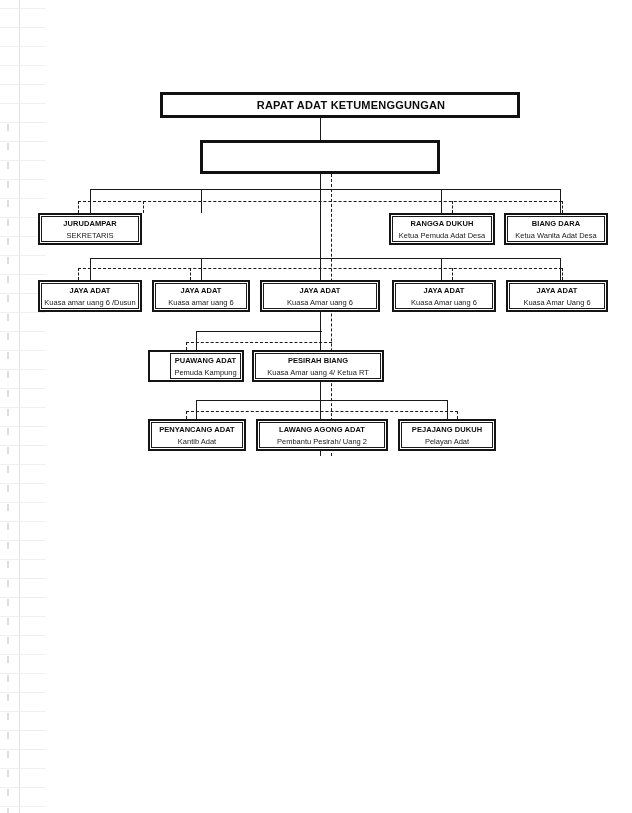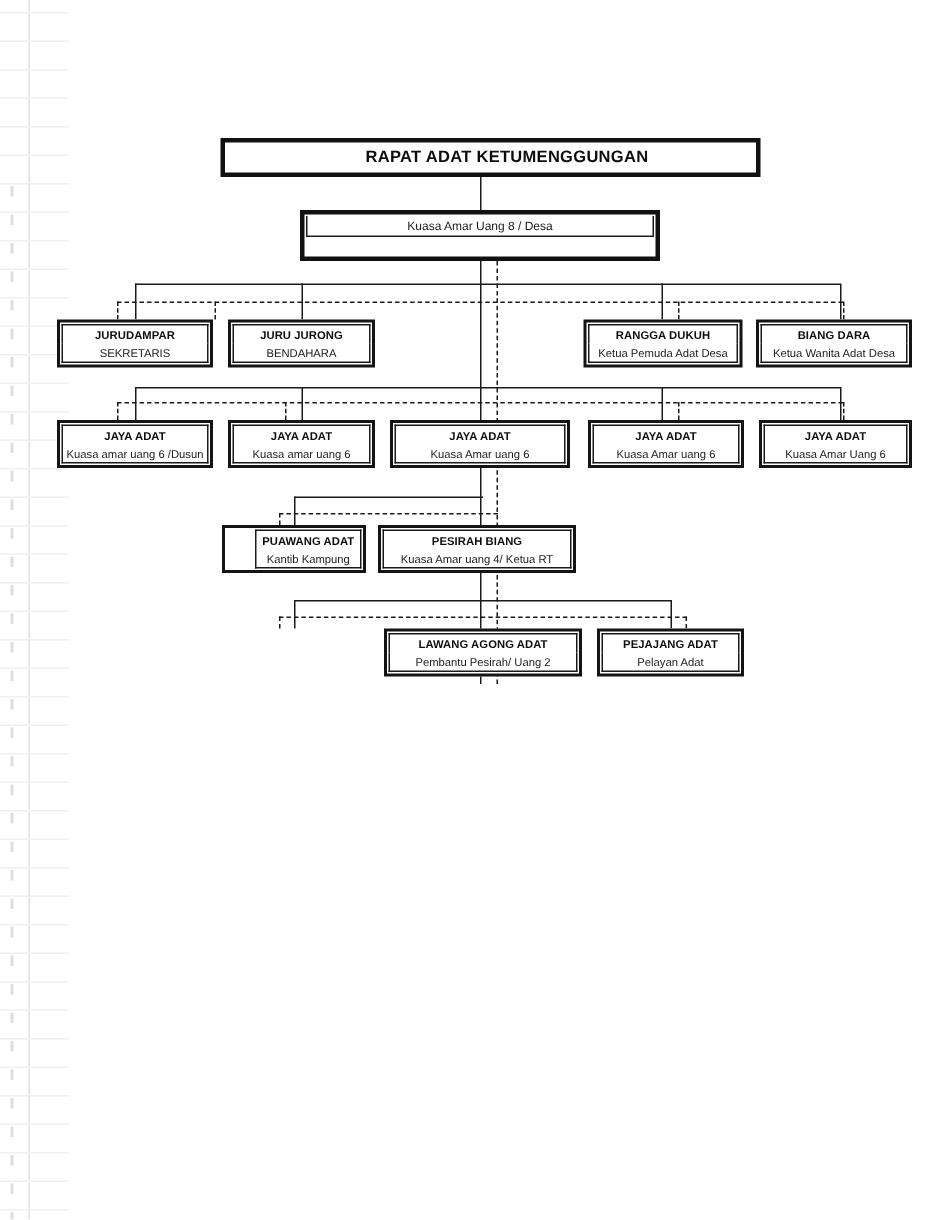--- a/index.html
+++ b/index.html
@@ -213,28 +213,27 @@
     <div class="margin-dash" style="top: 732px;"></div>
     <div class="margin-dash" style="top: 751px;"></div>
     <div class="margin-dash" style="top: 770px;"></div>
     <div class="margin-dash" style="top: 789px;"></div>
     <div class="margin-dash" style="top: 808px;"></div>
   </div>
 
 <div id="chart">
 
 
-  <div class="node thick" style="left:147px; top:92px; width:360px; height:26px;padding-left:23px;">
+  <div class="node thick" style="left:160px; top:92px; width:360px; height:26px;padding-left:23px;">
     <div class="node-title t-lg" style="height:18px; line-height:18px; border:none;">RAPAT ADAT KETUMENGGUNGAN</div>
   </div>
 
   <div class="ln-v" style="left:320px; top:118px; height:22px;"></div>
 
   <div class="node thick" style="left:200px; top:140px; width:240px; height:34px;">
-    <div class="node-sub s-md" style="height:14px; border-top:none;">Kuasa Amar Uang 8 / Desa</div>
   </div>
 
   <div class="ln-v" style="left:320px; top:174px; height:282px;"></div>
 
   <div class="ln-v-d" style="left:331px; top:174px; height:282px;"></div>
 
   <div class="ln-h" style="left:90px; top:189px; width:470px;"></div>
 
   <div class="ln-h-d" style="left:78px; top:201px; width:484px;"></div>
 
@@ -246,24 +245,20 @@
   <div class="ln-v-d" style="left:78px;  top:201px; height:12px;"></div>
   <div class="ln-v-d" style="left:143px; top:201px; height:12px;"></div>
   <div class="ln-v-d" style="left:452px; top:201px; height:12px;"></div>
   <div class="ln-v-d" style="left:562px; top:201px; height:12px;"></div>
 
   <div class="node medium" style="left:38px; top:213px; width:104px; height:32px;">
     <div class="node-title t-sm" style="height:13px;">JURUDAMPAR</div>
     <div class="node-sub s-sm" style="height:13px; border-top:none;text-align:center;">SEKRETARIS</div>
   </div>
 
-  <div class="node medium" style="left:152px; top:213px; width:98px; height:32px;">
-    <div class="node-title t-sm" style="height:13px;">JURU JURONG</div>
-    <div class="node-sub s-sm" style="height:13px; border-top:none;">BENDAHARA</div>
-  </div>
 
   <div class="node medium" style="left:389px; top:213px; width:106px; height:32px;">
     <div class="node-title t-sm" style="height:13px;">RANGGA DUKUH</div>
     <div class="node-sub s-sm" style="height:13px; border-top:none;">Ketua Pemuda Adat Desa</div>
   </div>
 
   <div class="node medium" style="left:504px; top:213px; width:104px; height:32px;">
     <div class="node-title t-sm" style="height:13px;">BIANG DARA</div>
     <div class="node-sub s-sm" style="height:13px; border-top:none;">Ketua Wanita Adat Desa</div>
   </div>
@@ -307,40 +302,44 @@
   </div>
 
   <div class="ln-h" style="left:196px; top:331px; width:126px;"></div>
   <div class="ln-h-d" style="left:186px; top:342px; width:146px;"></div>
 
   <div class="ln-v" style="left:196px; top:331px; height:19px;"></div>
   <div class="ln-v-d" style="left:186px; top:342px; height:8px;"></div>
 
   <div class="node medium" style="left:148px; top:350px; width:96px; height:32px;padding-left:20px;">
     <div class="node-title t-sm" style="height:13px;">PUAWANG ADAT</div>
-    <div class="node-sub s-sm" style="height:13px; border-top:none;">Kantib Kampung</div>
+    <div class="node-sub s-sm" style="height:13px; border-top:none;">Pemuda Kampung</div>
   </div>
 
   <div class="node medium" style="left:252px; top:350px; width:132px; height:32px;">
     <div class="node-title t-sm" style="height:13px;">PESIRAH BIANG</div>
     <div class="node-sub s-sm" style="height:13px; border-top:none;">Kuasa Amar uang 4/ Ketua RT</div>
   </div>
 
   <div class="ln-h" style="left:196px; top:400px; width:252px;"></div>
   <div class="ln-h-d" style="left:186px; top:411px; width:272px;"></div>
 
   <div class="ln-v" style="left:196px; top:400px; height:19px;"></div>
   <div class="ln-v" style="left:447px; top:400px; height:19px;"></div>
   <div class="ln-v-d" style="left:186px; top:411px; height:8px;"></div>
   <div class="ln-v-d" style="left:457px; top:411px; height:8px;"></div>
 
+  <div class="node medium" style="left:148px; top:419px; width:98px; height:32px;">
+    <div class="node-title t-sm" style="height:13px;">PENYANCANG ADAT</div>
+    <div class="node-sub s-sm" style="height:13px; border-top:none;">Kantib Adat</div>
+  </div>
 
   <div class="node medium" style="left:256px; top:419px; width:132px; height:32px;">
     <div class="node-title t-sm" style="height:13px;">LAWANG AGONG ADAT</div>
     <div class="node-sub s-sm" style="height:13px; border-top:none;">Pembantu Pesirah/ Uang 2</div>
   </div>
 
   <div class="node medium" style="left:398px; top:419px; width:98px; height:32px;">
-    <div class="node-title t-sm" style="height:13px;">PEJAJANG ADAT</div>
+    <div class="node-title t-sm" style="height:13px;">PEJAJANG DUKUH</div>
     <div class="node-sub s-sm" style="height:13px; border-top:none;">Pelayan Adat</div>
   </div>
 
 </div>
 
 </body></html>

